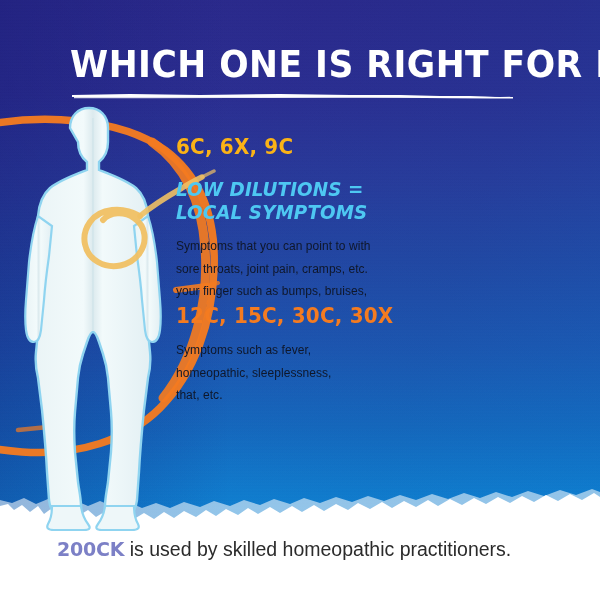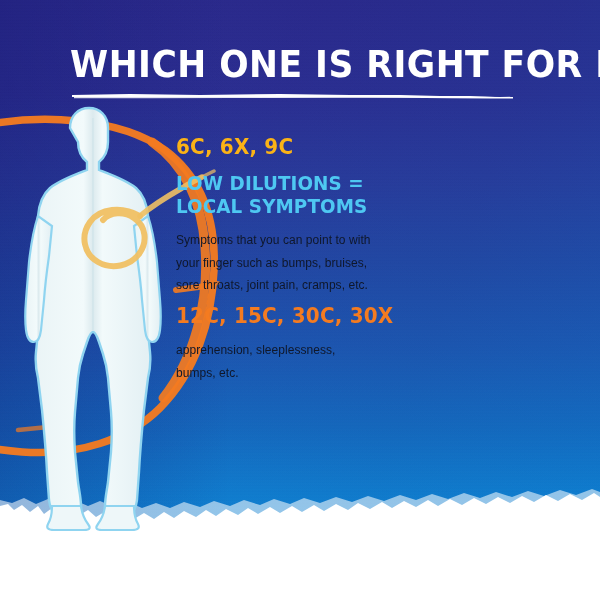--- a/index.html
+++ b/index.html
@@ -137,21 +137,21 @@
     font-weight: normal;
     font-size: 12px;
     line-height: 22.5px;
     white-space: nowrap;
     letter-spacing: 0.05px;
   }
 
   #block-low   { top: 135px; }
   #block-high  { top: 304px; }
 
-  .sub-lines { margin-top: 14px; }
+  .sub-lines { margin-top: 20px; font-style: italic; }
   .body-lines { margin-top: 11px; }
 
   
   .footer {
     position: absolute;
     left: 57px;
     top: 536px;
     font-family: "Liberation Sans", sans-serif;
     font-size: 19.5px;
     line-height: 26px;
@@ -300,27 +300,31 @@
   </svg>
 
   <div class="block" id="block-low">
     <div class="dilution-label amber">6C, 6X, 9C</div>
     <div class="sub-lines">
       <div class="subhead">LOW DILUTIONS =</div>
       <div class="subhead">LOCAL SYMPTOMS</div>
     </div>
     <div class="body-lines">
       <div class="body-text">Symptoms that you can point to with</div>
+      <div class="body-text">sore throats, joint pain, cramps, etc.</div>
       <div class="body-text">your finger such as bumps, bruises,</div>
-      <div class="body-text">sore throats, joint pain, cramps, etc.</div>
     </div>
   </div>
 
   <div class="block" id="block-high">
     <div class="dilution-label orange">12C, 15C, 30C, 30X</div>
     <div class="body-lines">
-      <div class="body-text">apprehension, sleeplessness,</div>
-      <div class="body-text">bumps, etc.</div>
+      <div class="body-text">Symptoms such as fever,</div>
+      <div class="body-text">homeopathic, sleeplessness,</div>
+      <div class="body-text">that, etc.</div>
     </div>
   </div>
 
+  <div class="footer">
+    <span class="code">200CK</span><span> is used by skilled homeopathic practitioners.</span>
+  </div>
 
 </div>
 
 </body></html>

